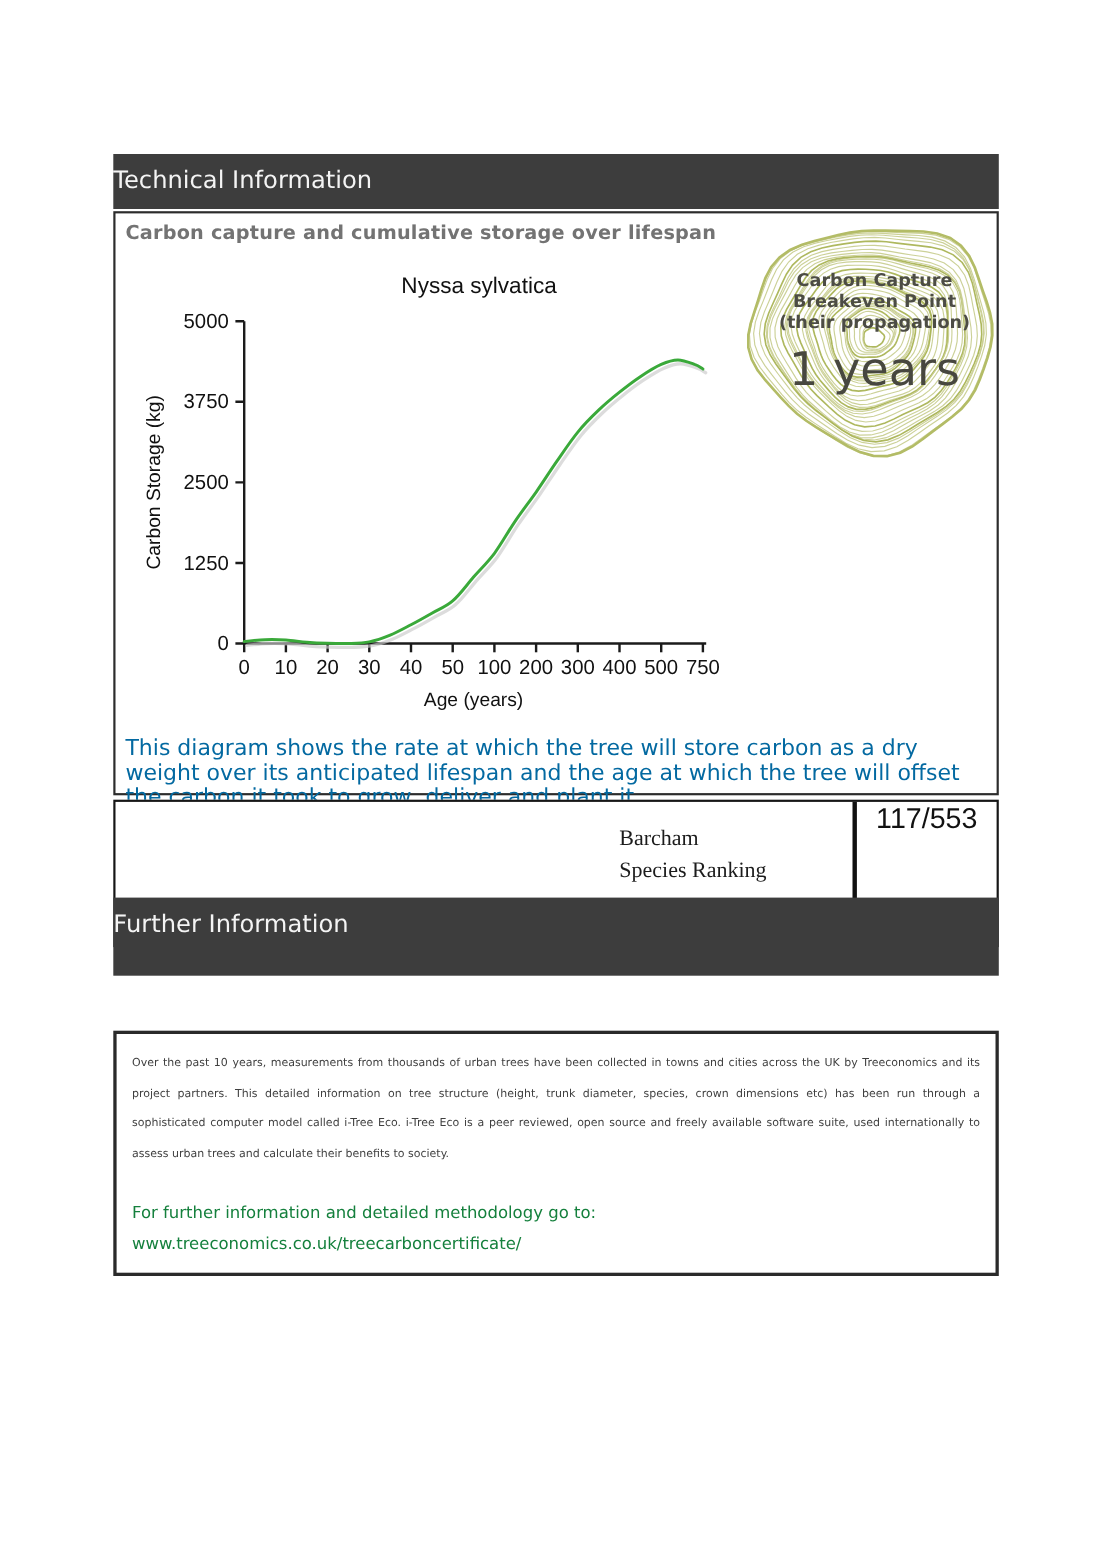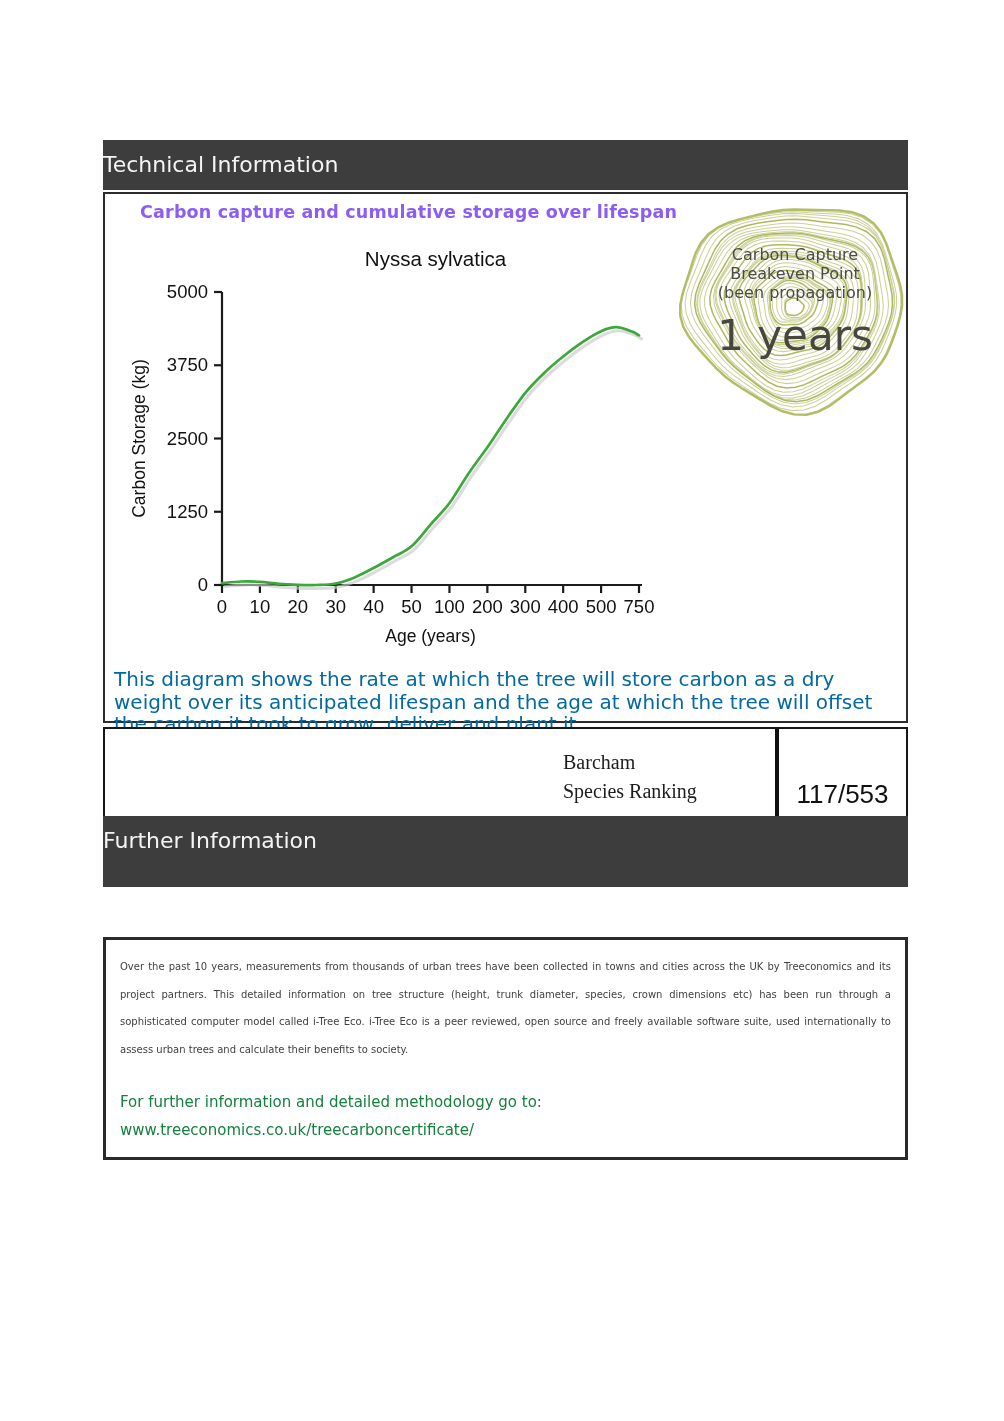--- a/index.html
+++ b/index.html
@@ -15,48 +15,48 @@
   }
   .bar-technical { top:140px; height:50px; line-height:50px; }
   .bar-further   { top:816px; height:71px; line-height:30px; padding-top:10px; }
   .box {
     position:absolute; left:103px; width:805px; background:#ffffff;
     border:2px solid #2c2c2c;
   }
   .box-chart { top:192px; height:531px; }
   .chart-subtitle {
     position:absolute; left:9px; top:8px;
-    font-size:17.5px; font-weight:bold; color:#8b5cf6; letter-spacing:0.2px;margin-left:26px;
+    font-size:17.5px; font-weight:bold; color:#737373; letter-spacing:0.2px;
   }
   .chart-caption {
     position:absolute; left:9px; top:474px; width:780px;
     font-size:20px; line-height:22.5px; color:#0369a1;
   }
   #chart-svg { position:absolute; left:0; top:0; }
   .badge {
     position:absolute; left:679px; top:193px; width:232px; height:226px;
   }
   .badge-text {
     position:absolute; left:0; top:52px; width:232px; text-align:center;
     color:#4c4c44;
   }
-  .badge-text .bt-line { font-size:16px; font-weight:normal; line-height:19px; }
+  .badge-text .bt-line { font-size:16px; font-weight:bold; line-height:19px; }
   .badge-value { font-size:42px; font-weight:400; color:#47473f; margin-top:12px; line-height:44px; }
   .box-ranking { top:727px; height:134px; border:2px solid #161616; }
   .ranking-divider {
     position:absolute; left:670px; top:0; width:4px; height:130px; background:#111111;
   }
   .ranking-label {
     position:absolute; left:458px; top:19px;
     font-family:Liberation Serif, serif;
     font-size:20px; line-height:29px; color:#1c1c1c;
   }
   .ranking-value-cell {
     position:absolute; left:674px; top:0; right:0; height:130px;
-    display:flex; align-items:center; justify-content:center;
+    display:flex; align-items:flex-start; justify-content:center;
   }
   .ranking-value {
     font-family:"Liberation Sans", sans-serif;
     font-size:26px; color:#111111;
   }
   .box-further { top:937px; height:223px; border:3px solid #2a2a2a; padding:13px 14px 0 14px; }
   .further-paragraph {
     font-size:10px; line-height:27.6px; color:#3f3f3f;
     text-align:justify;
   }
@@ -151,21 +151,21 @@
       <path d="M 213.5 110.9 L 212.5 120.2 L 210.0 129.1 L 206.6 137.7 L 202.8 146.1 L 198.7 154.4 L 194.1 162.4 L 188.3 170.0 L 181.2 176.5 L 173.2 182.0 L 164.8 187.0 L 156.3 192.0 L 147.6 197.4 L 138.3 202.8 L 128.1 206.9 L 117.2 208.7 L 106.2 207.5 L 95.9 203.6 L 86.5 198.0 L 78.1 191.9 L 70.3 185.9 L 62.7 180.2 L 55.5 174.2 L 48.9 167.7 L 43.0 160.7 L 37.6 153.3 L 32.1 145.9 L 26.5 138.1 L 21.2 129.7 L 17.3 120.6 L 15.7 110.9 L 16.7 101.2 L 19.8 91.8 L 23.7 82.9 L 27.7 74.1 L 31.6 65.3 L 35.9 56.3 L 41.5 48.0 L 49.0 41.0 L 58.1 35.8 L 68.2 32.5 L 78.3 30.3 L 88.3 28.7 L 98.0 27.4 L 107.6 26.4 L 117.2 26.2 L 126.8 26.8 L 136.3 28.0 L 146.0 29.2 L 156.1 30.3 L 166.8 31.6 L 177.6 34.1 L 187.6 38.7 L 195.7 45.6 L 201.4 54.5 L 204.9 64.2 L 207.2 73.9 L 209.2 83.3 L 211.3 92.4 L 213.0 101.6 L 213.5 110.9 Z" fill="none" stroke="#aab455" stroke-width="1.5" opacity="0.95"></path>
       <path d="M 215.2 110.1 L 214.0 119.6 L 211.4 128.8 L 207.9 137.7 L 204.2 146.3 L 200.1 154.9 L 195.3 163.3 L 189.2 170.9 L 181.8 177.6 L 173.6 183.3 L 165.0 188.5 L 156.4 194.0 L 147.5 199.8 L 137.9 205.3 L 127.3 209.4 L 116.0 210.9 L 104.7 209.2 L 94.1 204.9 L 84.6 199.1 L 76.0 193.0 L 67.8 187.1 L 59.9 181.3 L 52.4 175.2 L 45.6 168.5 L 39.5 161.4 L 33.7 153.9 L 27.9 146.3 L 22.0 138.3 L 16.6 129.6 L 12.8 120.1 L 11.4 110.1 L 12.7 100.1 L 15.9 90.5 L 19.9 81.3 L 23.7 72.2 L 27.5 62.9 L 31.9 53.7 L 37.9 45.2 L 45.8 38.2 L 55.4 33.1 L 65.7 29.8 L 76.2 27.5 L 86.3 25.8 L 96.2 24.2 L 106.1 23.1 L 116.0 22.8 L 125.8 23.4 L 135.7 24.5 L 145.7 25.5 L 156.3 26.4 L 167.5 27.7 L 178.6 30.5 L 188.7 35.5 L 196.7 43.0 L 202.2 52.2 L 205.7 62.2 L 208.2 72.2 L 210.5 81.7 L 212.8 91.1 L 214.6 100.5 L 215.2 110.1 Z" fill="none" stroke="#c9cf92" stroke-width="1.05" opacity="0.95"></path>
       <path d="M 215.7 110.2 L 214.4 119.9 L 211.7 129.4 L 208.2 138.5 L 204.5 147.5 L 200.4 156.4 L 195.4 165.0 L 189.1 172.8 L 181.4 179.6 L 173.0 185.5 L 164.3 191.1 L 155.5 196.9 L 146.4 203.1 L 136.4 208.8 L 125.4 212.8 L 113.7 213.9 L 102.1 211.7 L 91.4 207.0 L 81.7 201.1 L 72.8 195.0 L 64.3 189.1 L 56.1 183.3 L 48.3 177.1 L 41.3 170.3 L 34.9 163.0 L 28.8 155.4 L 22.6 147.6 L 16.4 139.4 L 10.9 130.3 L 7.2 120.5 L 6.1 110.2 L 7.7 99.9 L 11.0 90.0 L 14.9 80.5 L 18.6 71.1 L 22.3 61.5 L 26.9 52.0 L 33.2 43.3 L 41.6 36.3 L 51.6 31.3 L 62.3 28.0 L 72.9 25.6 L 83.2 23.7 L 93.4 21.9 L 103.5 20.7 L 113.7 20.4 L 123.8 20.9 L 134.0 21.8 L 144.5 22.6 L 155.5 23.4 L 167.1 24.7 L 178.5 27.8 L 188.7 33.3 L 196.6 41.3 L 202.0 50.9 L 205.5 61.2 L 208.2 71.3 L 210.8 81.0 L 213.3 90.6 L 215.3 100.3 L 215.7 110.2 Z" fill="none" stroke="#c9cf92" stroke-width="1.05" opacity="0.95"></path>
       <path d="M 217.7 111.1 L 216.2 121.1 L 213.4 130.8 L 210.0 140.3 L 206.3 149.5 L 202.1 158.7 L 197.0 167.5 L 190.4 175.5 L 182.5 182.5 L 173.8 188.6 L 165.0 194.5 L 156.1 200.8 L 146.7 207.3 L 136.3 213.2 L 124.9 216.9 L 112.8 217.6 L 101.0 215.0 L 90.1 210.0 L 80.2 203.9 L 71.0 197.9 L 62.2 192.1 L 53.7 186.3 L 45.7 180.0 L 38.4 173.0 L 31.7 165.5 L 25.3 157.8 L 18.7 149.8 L 12.2 141.3 L 6.6 132.0 L 3.1 121.8 L 2.3 111.1 L 4.2 100.6 L 7.5 90.5 L 11.3 80.7 L 14.8 70.8 L 18.5 60.8 L 23.3 51.1 L 30.1 42.3 L 39.0 35.4 L 49.3 30.4 L 60.3 27.1 L 71.1 24.6 L 81.6 22.4 L 92.0 20.5 L 102.4 19.2 L 112.8 18.8 L 123.3 19.2 L 133.8 19.9 L 144.7 20.5 L 156.2 21.1 L 168.2 22.6 L 179.8 26.0 L 190.0 32.0 L 197.8 40.5 L 203.1 50.6 L 206.7 61.1 L 209.6 71.3 L 212.5 81.2 L 215.3 91.0 L 217.3 101.0 L 217.7 111.1 Z" fill="none" stroke="#c9cf92" stroke-width="1.05" opacity="0.95"></path>
       <path d="M 222.0 112.5 L 220.4 122.8 L 217.6 132.7 L 214.2 142.4 L 210.5 152.0 L 206.3 161.5 L 200.9 170.5 L 194.0 178.7 L 185.9 185.8 L 177.1 192.2 L 168.2 198.5 L 159.1 205.2 L 149.4 212.1 L 138.6 217.9 L 126.8 221.4 L 114.4 221.6 L 102.3 218.6 L 91.1 213.3 L 81.0 207.2 L 71.6 201.2 L 62.4 195.5 L 53.6 189.6 L 45.4 183.2 L 37.8 176.1 L 30.9 168.4 L 24.1 160.6 L 17.1 152.5 L 10.3 143.7 L 4.7 134.0 L 1.4 123.4 L 1.0 112.5 L 3.0 101.7 L 6.4 91.3 L 10.0 81.2 L 13.4 71.0 L 17.1 60.6 L 22.1 50.6 L 29.3 41.8 L 38.7 34.9 L 49.5 30.0 L 60.7 26.6 L 71.7 24.0 L 82.3 21.5 L 92.9 19.4 L 103.6 18.0 L 114.4 17.6 L 125.1 17.9 L 136.0 18.4 L 147.3 18.7 L 159.3 19.2 L 171.7 20.8 L 183.5 24.6 L 193.6 31.2 L 201.3 40.2 L 206.6 50.6 L 210.2 61.4 L 213.4 71.8 L 216.7 81.8 L 219.7 91.8 L 221.7 102.1 L 222.0 112.5 Z" fill="none" stroke="#c9cf92" stroke-width="1.05" opacity="0.95"></path>
       <path d="M 223.1 112.0 L 221.5 122.3 L 218.7 132.3 L 215.4 142.1 L 211.8 151.8 L 207.6 161.4 L 202.1 170.4 L 195.1 178.6 L 186.9 185.7 L 178.2 192.3 L 169.3 198.9 L 160.3 205.9 L 150.5 212.9 L 139.5 218.6 L 127.5 221.7 L 115.0 221.4 L 102.9 218.0 L 91.8 212.6 L 81.7 206.6 L 72.1 200.9 L 62.9 195.3 L 54.0 189.5 L 45.6 183.1 L 38.0 176.0 L 30.9 168.4 L 23.8 160.6 L 16.6 152.4 L 9.7 143.6 L 4.3 133.7 L 1.3 123.0 L 1.2 112.0 L 3.4 101.2 L 6.7 90.7 L 10.0 80.5 L 13.2 70.1 L 16.8 59.7 L 22.1 49.7 L 29.6 41.0 L 39.2 34.3 L 50.1 29.5 L 61.3 26.1 L 72.2 23.3 L 82.9 20.7 L 93.5 18.5 L 104.2 17.0 L 115.0 16.5 L 125.9 16.7 L 136.9 16.9 L 148.4 17.1 L 160.6 17.5 L 173.0 19.2 L 184.8 23.4 L 194.7 30.3 L 202.1 39.6 L 207.2 50.2 L 210.9 60.9 L 214.4 71.2 L 217.9 81.1 L 221.0 91.2 L 223.0 101.5 L 223.1 112.0 Z" fill="none" stroke="#b3bc66" stroke-width="2.4"></path>
     </svg>
   <div class="badge-text" style="color: rgb(76, 76, 68);">
     <div class="bt-line">Carbon Capture</div>
     <div class="bt-line">Breakeven Point</div>
-    <div class="bt-line">(been propagation)</div>
+    <div class="bt-line">(their propagation)</div>
     <div class="badge-value">1 years</div>
   </div>
 </div>
 
 <div class="box box-ranking">
   <div class="ranking-label">
     <div>Barcham</div>
     <div>Species Ranking</div>
   </div>
   <div class="ranking-divider"></div>

